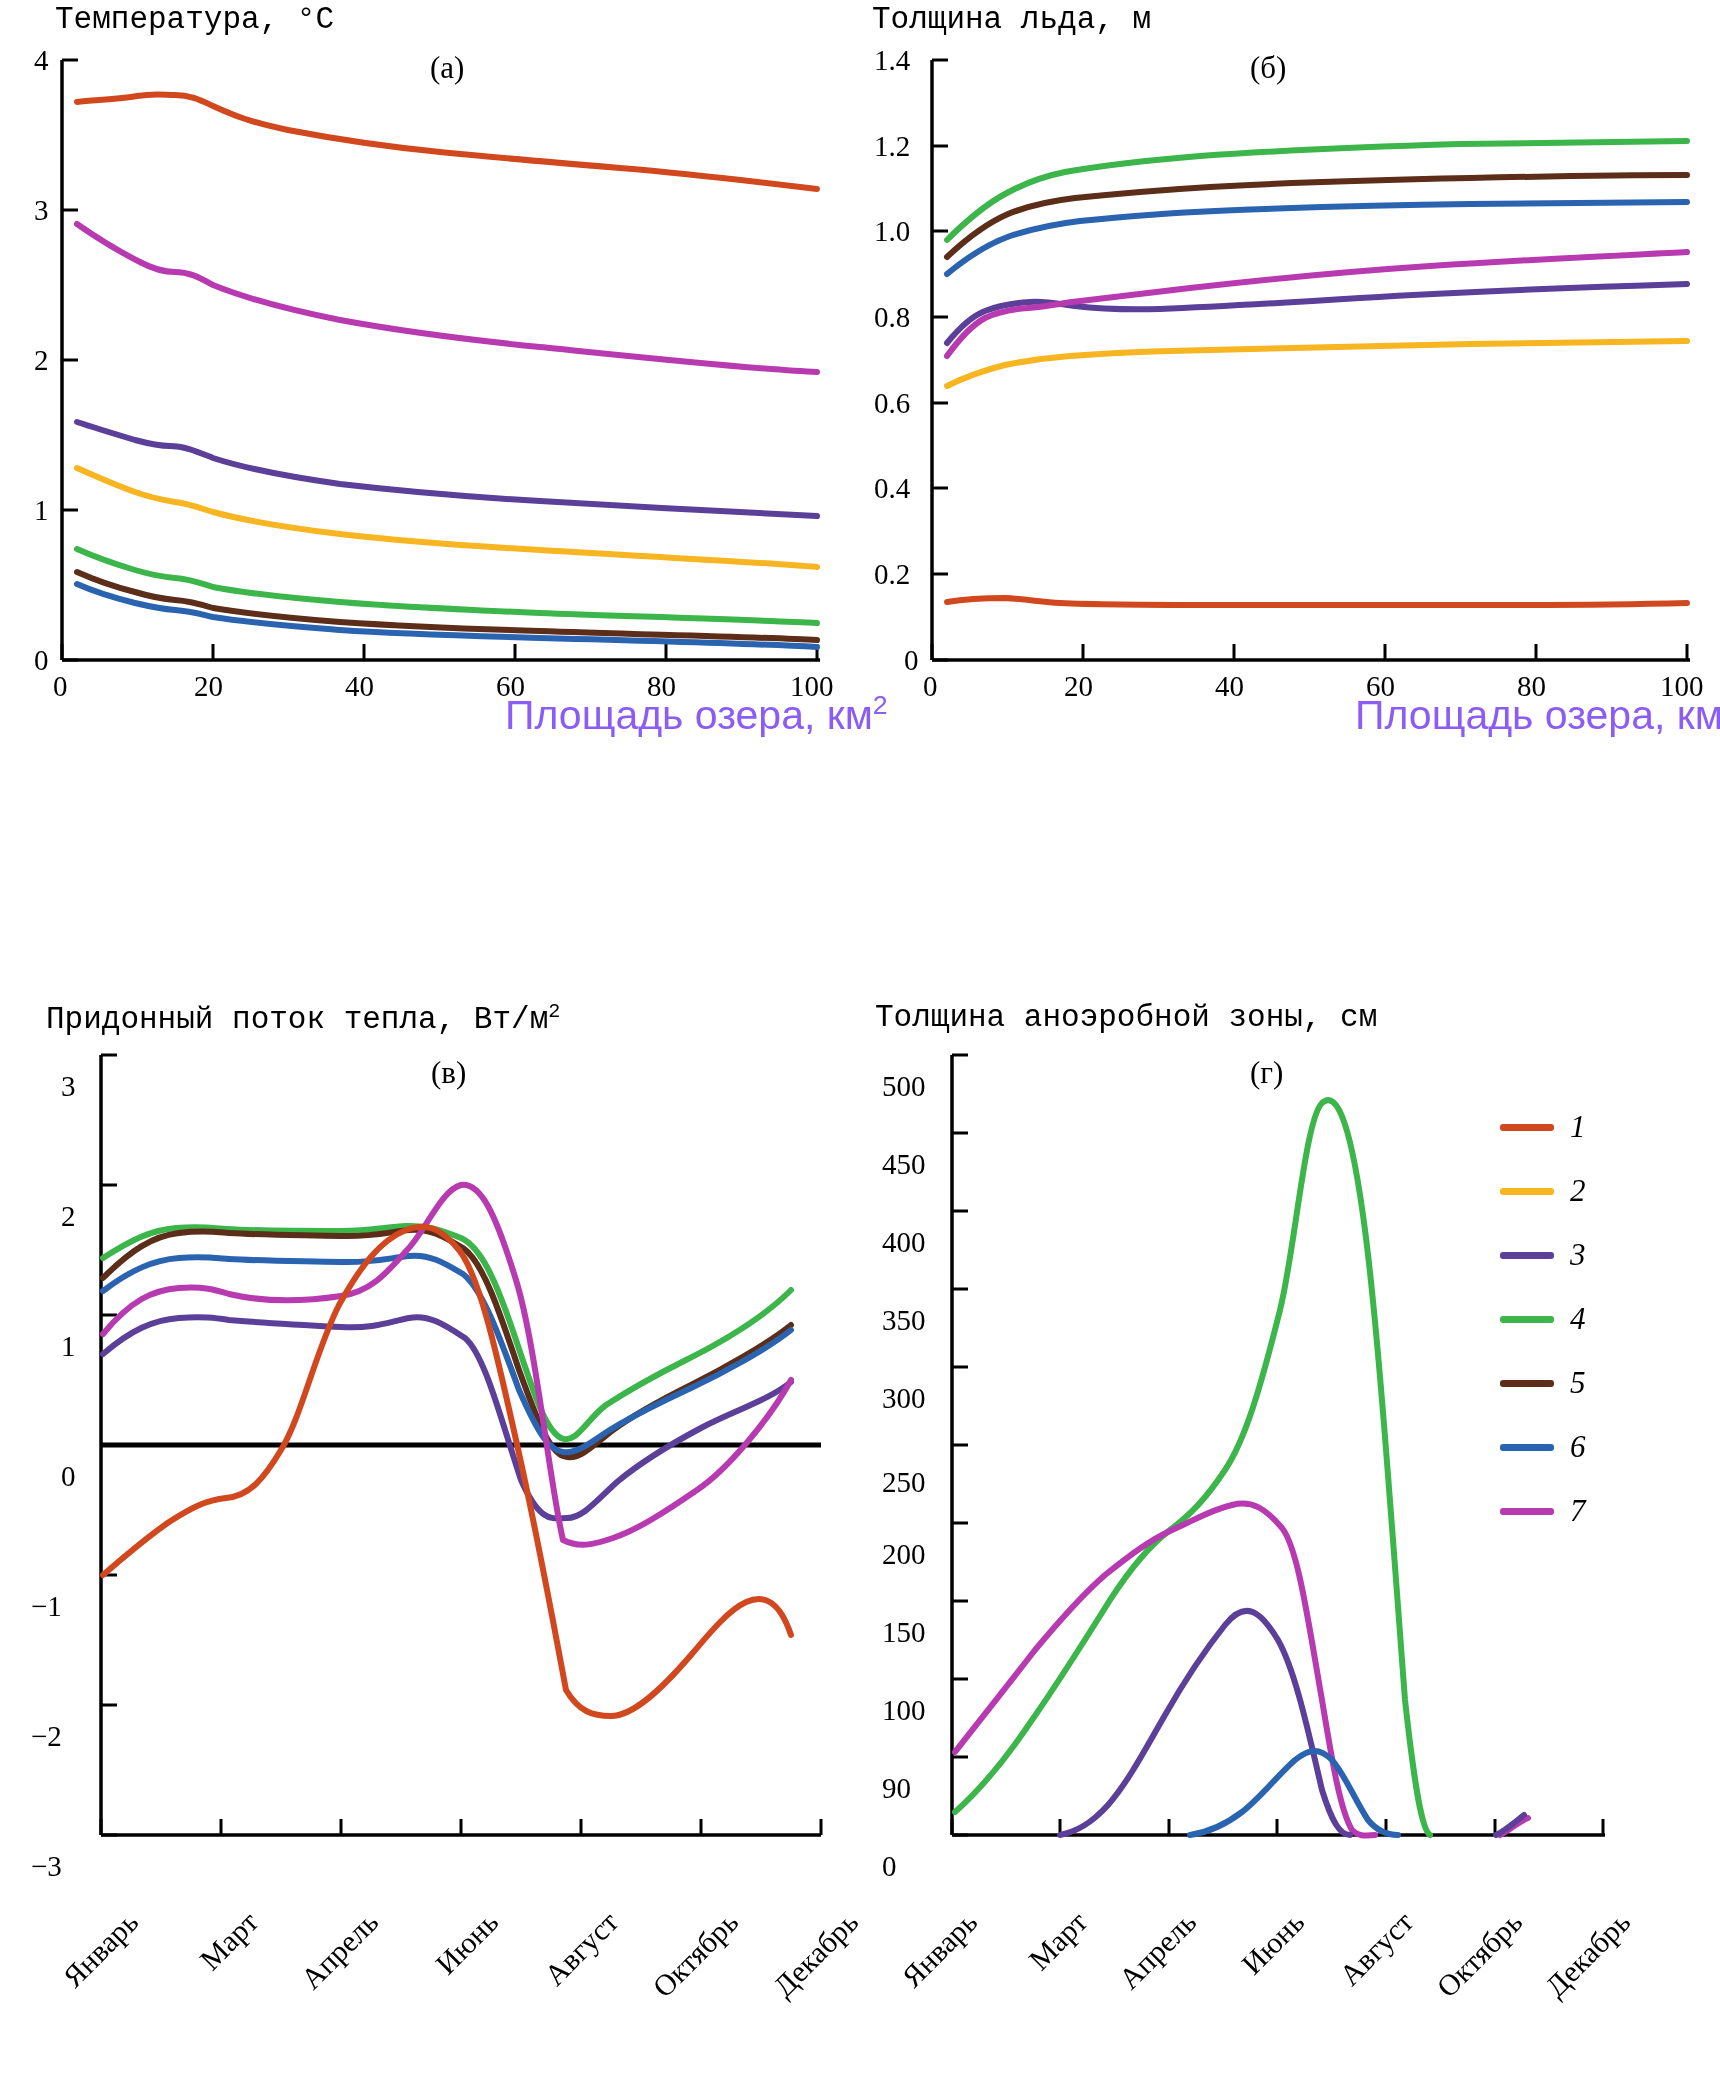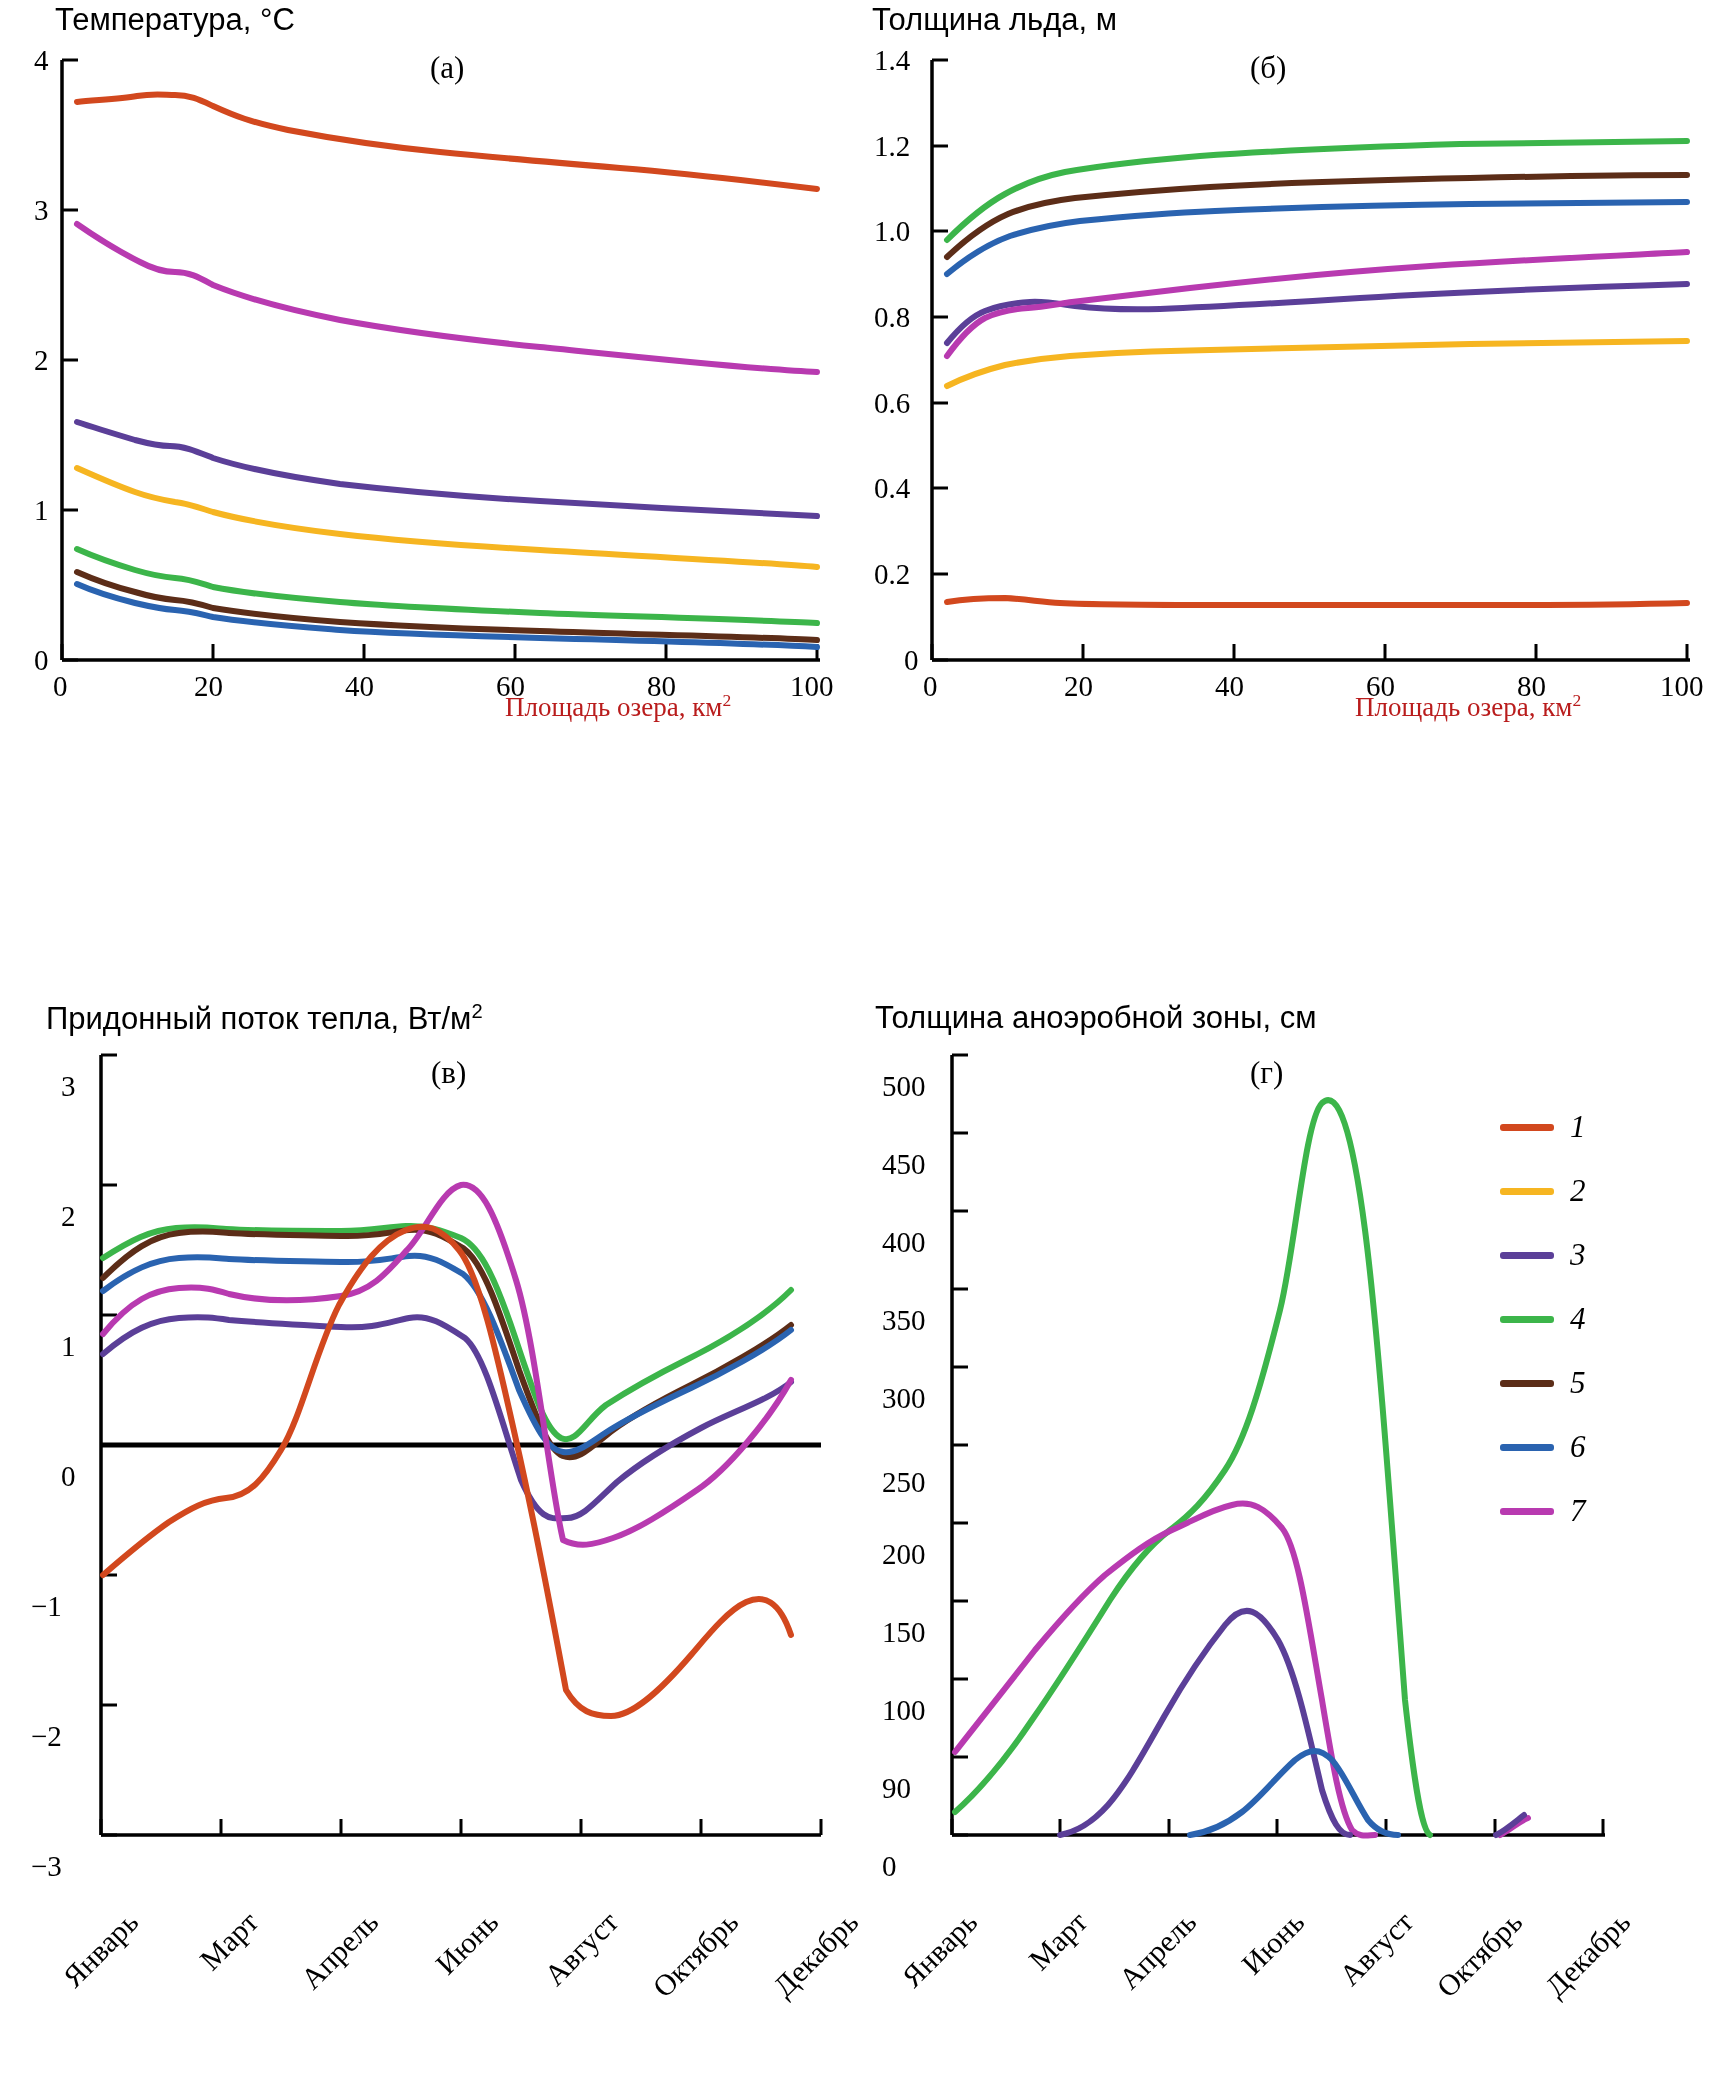--- a/index.html
+++ b/index.html
@@ -1,21 +1,21 @@
 <!DOCTYPE html>
 <html><head>
 <meta charset="utf-8">
 <style>
   html,body{margin:0;padding:0;background:#ffffff;}
   body{width:1720px;height:2092px;font-family:"Liberation Serif",serif;color:#000;}
   .page{position:relative;width:1720px;height:2092px;}
   .panel{position:absolute;}
-  .ptitle{font-size:31px;font-family:Liberation Sans, sans-serif;color:#000;white-space:nowrap;text-align:right;}
+  .ptitle{font-size:31px;font-family:Liberation Mono, monospace;color:#000;white-space:nowrap;text-align:right;}
   .plabel{font-size:31px;font-family:"Liberation Serif",serif;color:#000;}
-  .axlabel{font-size:27px;font-family:Liberation Serif, serif;color:#b91c1c;white-space:nowrap;}
+  .axlabel{font-size:41px;font-family:Liberation Sans, sans-serif;color:#8b5cf6;white-space:nowrap;}
   .tick{font-size:29px;font-family:"Liberation Serif",serif;color:#000;position:absolute;}
   svg{display:block;}
   .legend{position:absolute;}
   .legend-row{display:flex;align-items:center;height:64px;}
   .legend-line{width:54px;height:7px;border-radius:3px;margin-right:16px;}
   .legend-text{font-size:31px;font-style:italic;font-family:"Liberation Serif",serif;}
   .monthlab{position:absolute;font-size:30px;font-family:"Liberation Serif",serif;
             transform-origin:right top;transform:rotate(-45deg);white-space:nowrap;text-align:right;}
   sup{font-size:0.65em;}
 </style>

